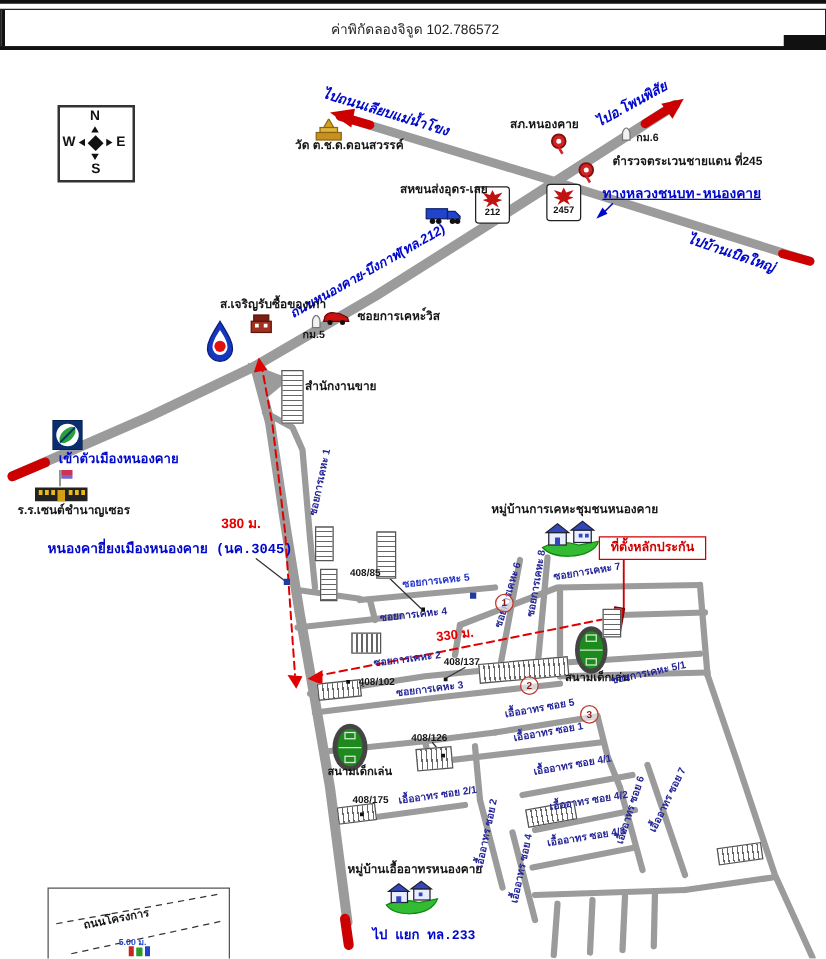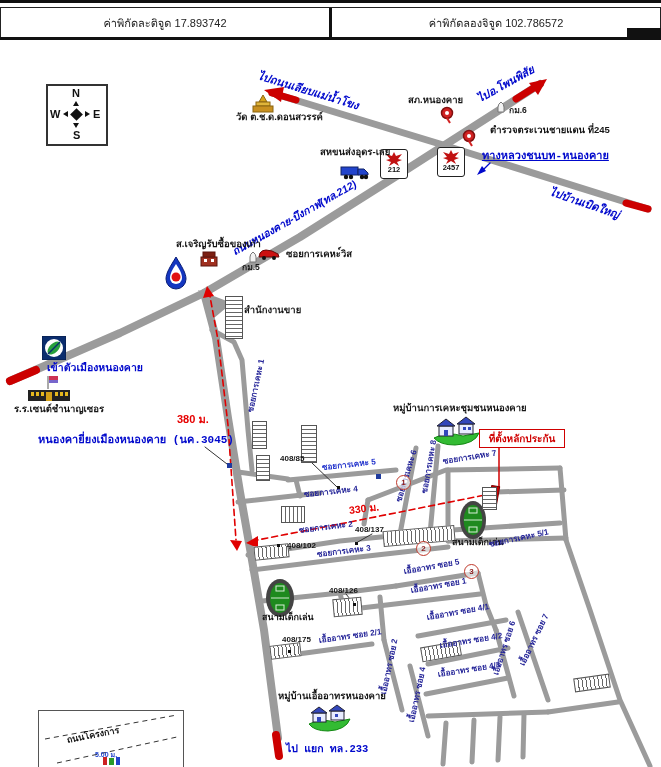--- a/index.html
+++ b/index.html
@@ -42,21 +42,20 @@
   .projbox{position:absolute;left:38px;top:710px;width:144px;height:57px;border:1.5px solid #555;background:#fff;}
   svg{display:block;}
 </style>
 </head>
 <body>
 
 <div class="page">
 
   <div class="topbar"></div>
   <div class="hdr">
-    <div class="hcell">ค่าพิกัดละติจูด 17.893742</div>
     <div class="hdiv"></div>
     <div class="hcell">ค่าพิกัดลองจิจูด 102.786572</div>
   </div>
   <div class="hdr-bottom"></div>
   <div class="hdr-notch"></div>
 
   <svg width="661" height="767" viewBox="0 0 661 767" style="position:absolute;left:0;top:0;" fill="none" stroke-linecap="round" stroke-linejoin="round">
 
     <path d="M10,381 L120,333 L204,293 L300,237 L398,175 L540,84" stroke="#9b9b9b" stroke-width="8"></path>
     <path d="M272,93 L440,144 L648,209" stroke="#9b9b9b" stroke-width="7"></path>
@@ -303,21 +302,21 @@
   <div class="strip stripV" style="left:482px;top:487px;width:13px;height:21px;"></div>
   <div class="strip stripH" style="left:574px;top:676px;width:34px;height:12px;transform:rotate(-8deg);"></div>
 
   <div class="lbl rt" style="left:258px;top:70px;transform:rotate(17deg);">ไปถนนเลียบแม่น้ำโขง</div>
   <div class="lbl rt" style="left:478px;top:94px;transform:rotate(-29deg);">ไปอ.โพนพิสัย</div>
   <div class="lbl rt" style="left:550px;top:186px;transform:rotate(19deg);">ไปบ้านเบิดใหญ่</div>
   <div class="lbl rt" style="left:233px;top:247px;transform:rotate(-29.5deg);font-size:10.5px;">ถนนหนองคาย-บึงกาฬ(ทล.212)</div>
   <div class="lbl bb" style="left:482px;top:151px;text-decoration:underline;font-size:11px;">ทางหลวงชนบท-หนองคาย</div>
   <div class="lbl bb" style="left:38px;top:435px;font-size:11px;">หนองคายี่ยงเมืองหนองคาย (นค.3045)</div>
   <div class="lbl bb" style="left:35px;top:363px;margin-left:12px;">เข้าตัวเมืองหนองคาย</div>
-  <div class="lbl bb" style="left:286px;top:744px;">ไป แยก ทล.233</div>
+  <div class="lbl bb" style="left:298px;top:744px;">ไป แยก ทล.233</div>
 
   <div class="lbl b" style="left:236px;top:112px;">วัด ต.ช.ด.ดอนสวรรค์</div>
   <div class="lbl b" style="left:408px;top:95px;">สภ.หนองคาย</div>
   <div class="lbl b" style="left:490px;top:125px;">ตำรวจตระเวนชายแดน ที่245</div>
   <div class="lbl b" style="left:320px;top:147px;">สหขนส่งอุดร-เลย</div>
   <div class="lbl b" style="left:133px;top:239px;margin-left:43px;">ส.เจริญรับซื้อของเก่า</div>
   <div class="lbl b" style="left:286px;top:249px;">ซอยการเคหะ์วิส</div>
   <div class="lbl b" style="left:244px;top:305px;">สำนักงานขาย</div>
   <div class="lbl b" style="left:14px;top:404px;">ร.ร.เซนต์ชำนาญเซอร</div>
   <div class="lbl b" style="left:393px;top:403px;">หมู่บ้านการเคหะชุมชนหนองคาย</div>

